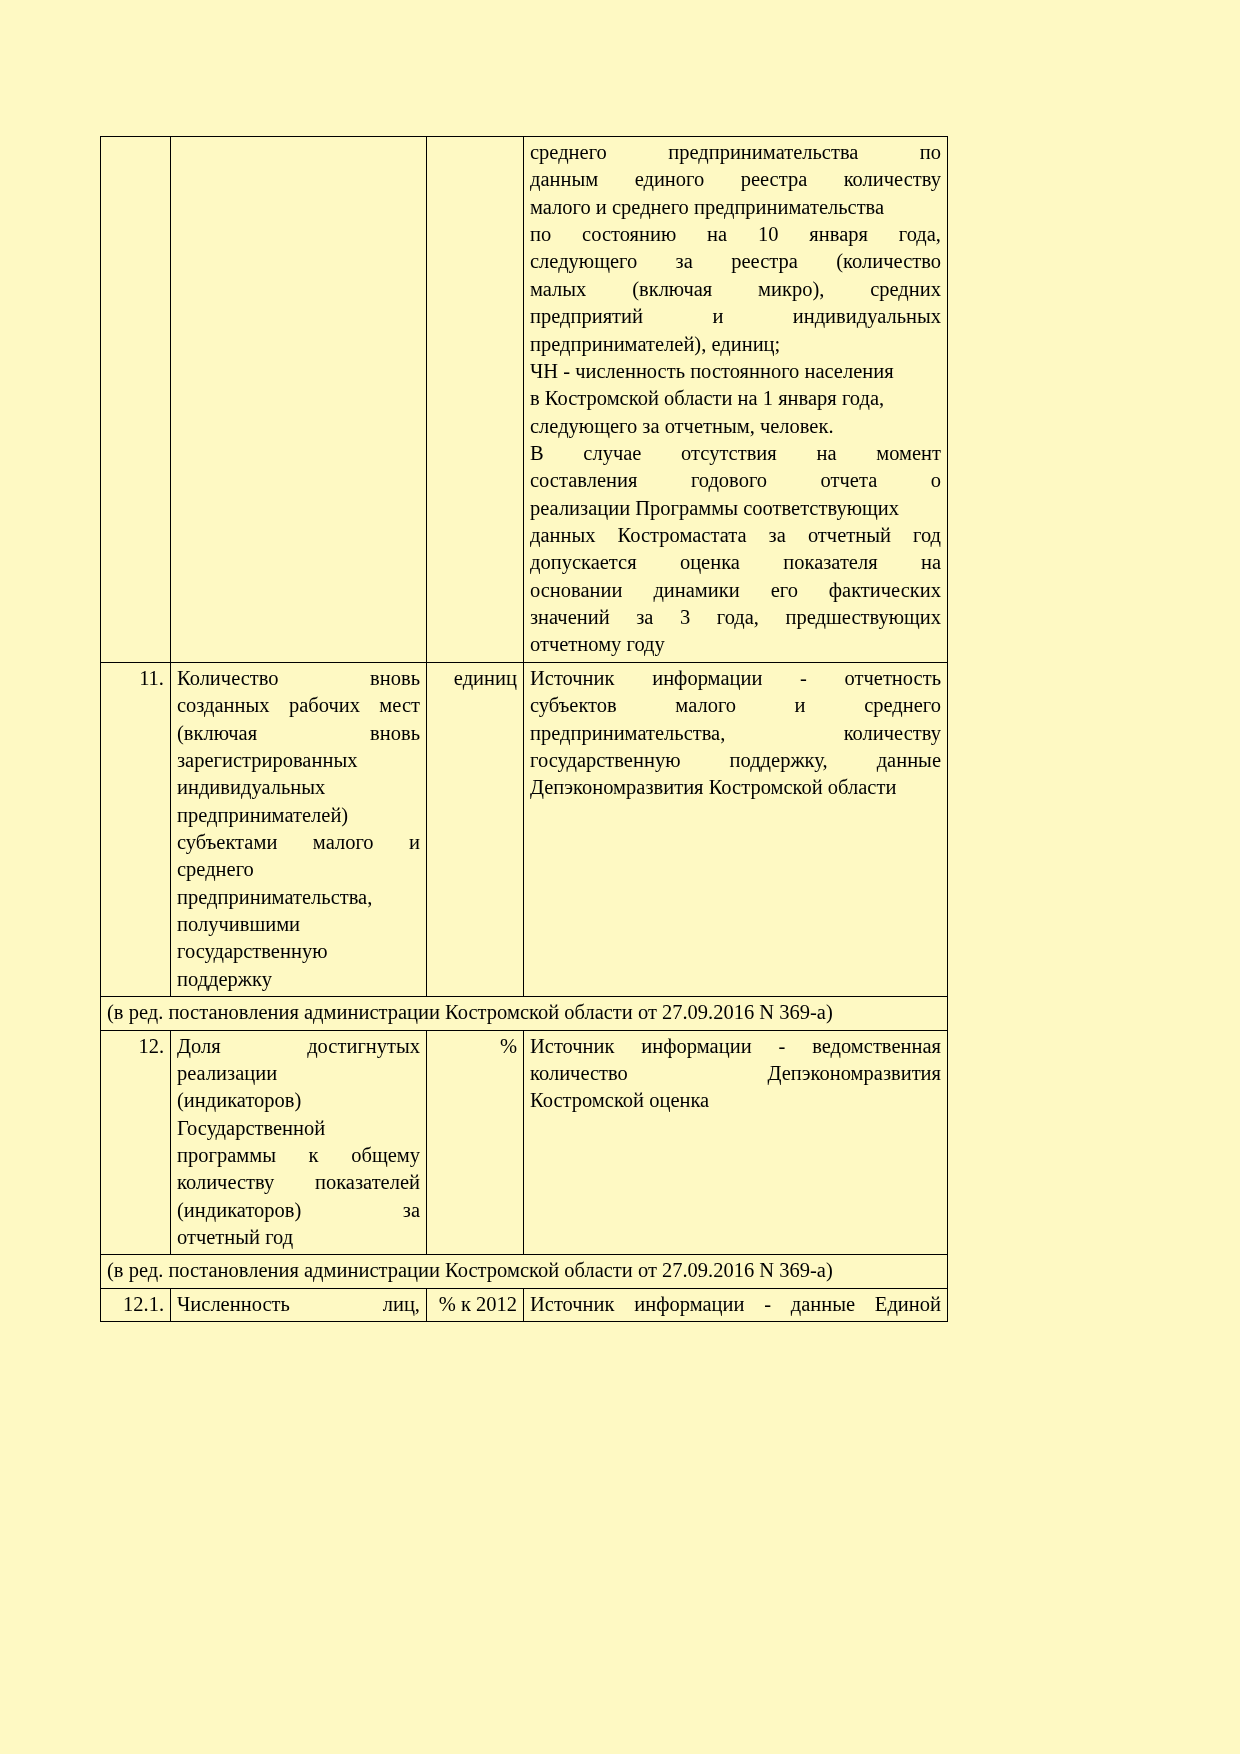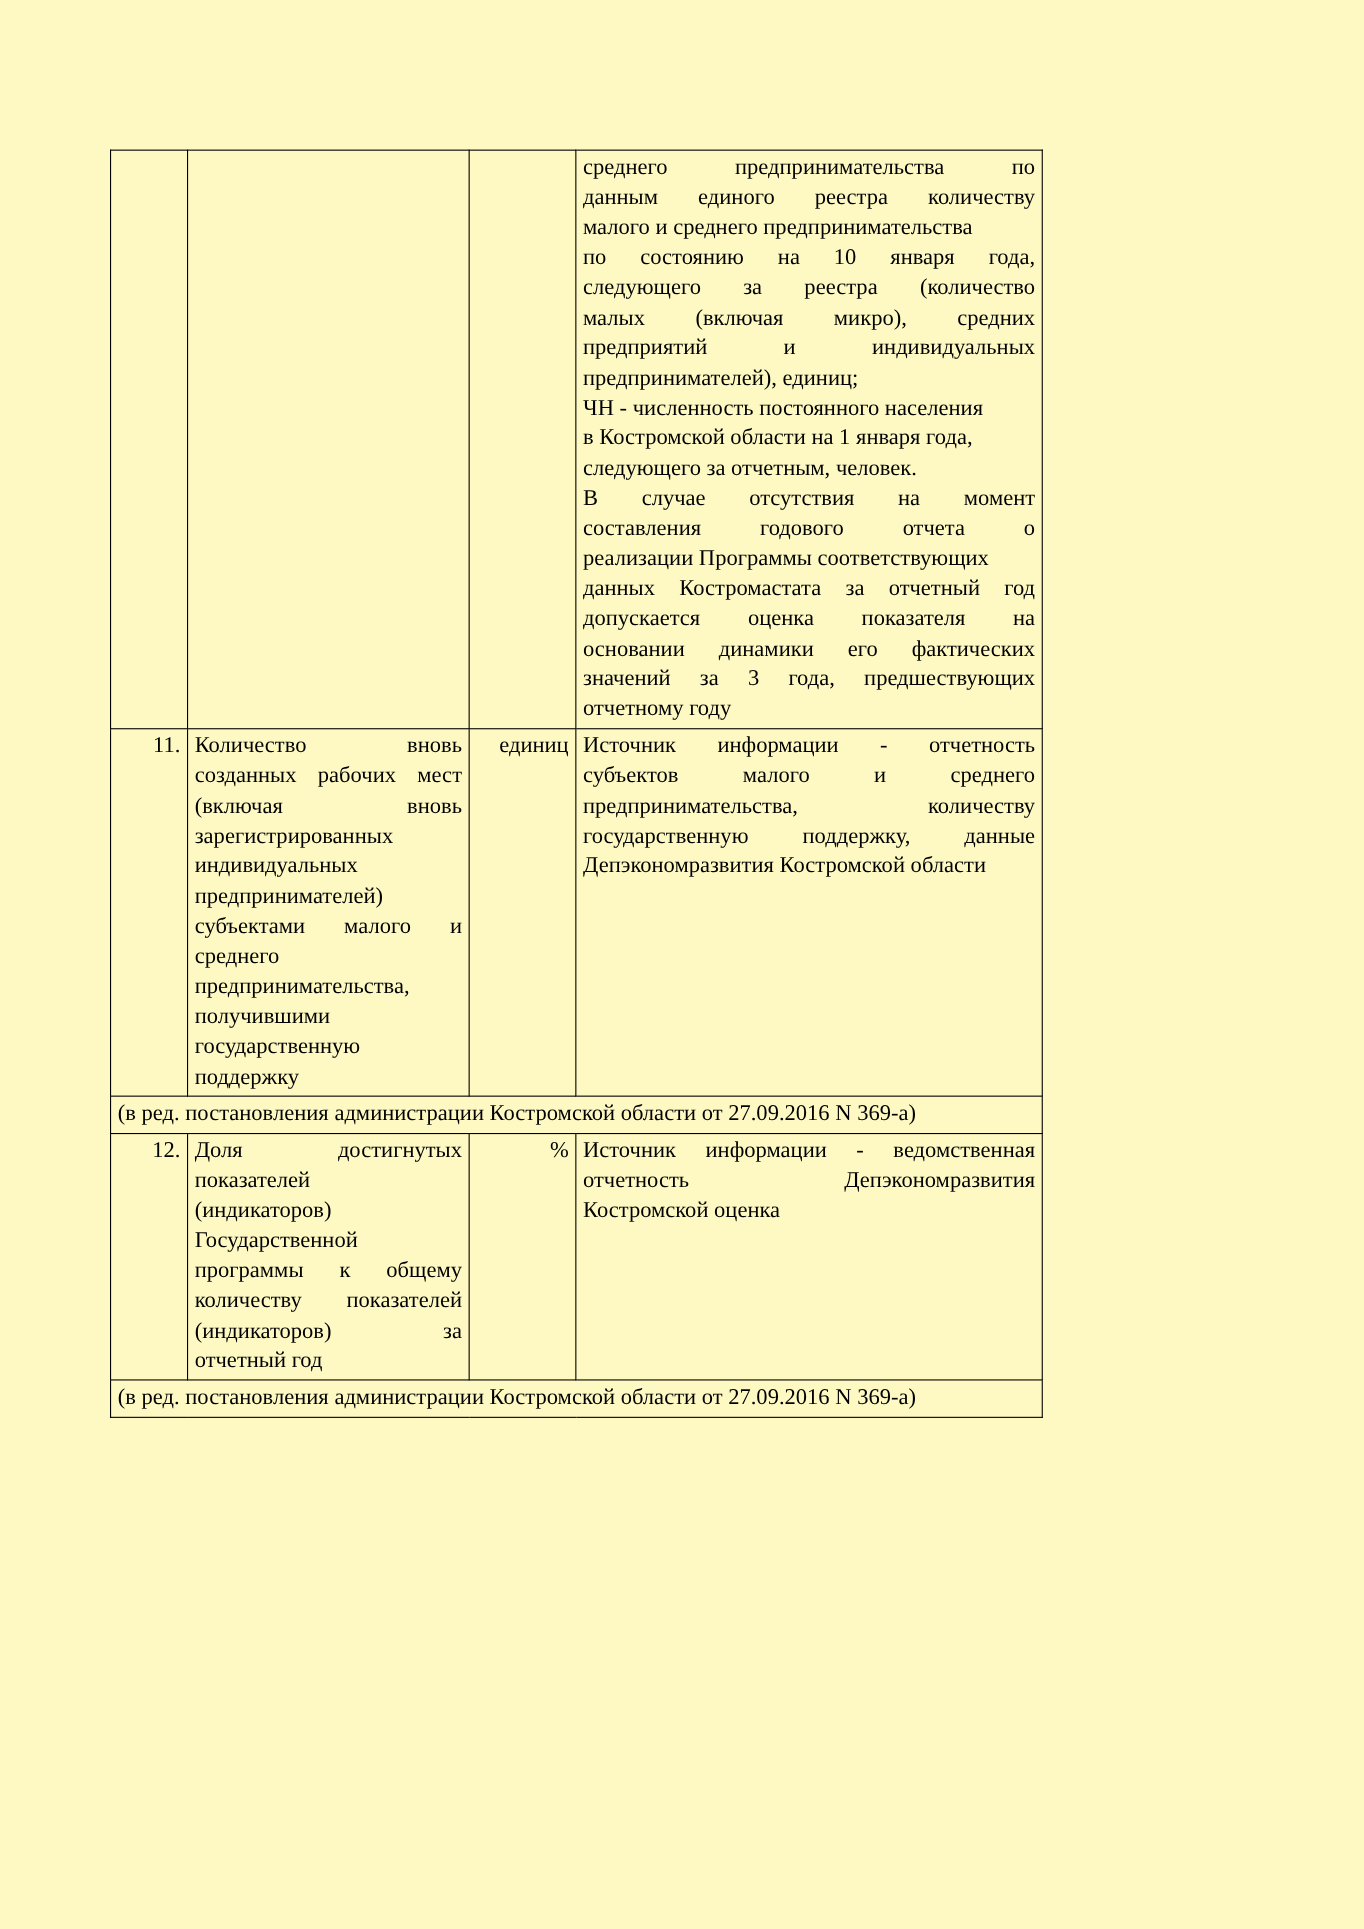--- a/index.html
+++ b/index.html
@@ -152,44 +152,58 @@
             <span class="jline last">(в ред. постановления администрации Костромской области от 27.09.2016 N 369-а)</span>
           </div>
         </td>
       </tr>
 
       <tr>
         <td class="num">12.</td>
         <td class="name">
           <div class="lines">
             <span class="jline">Доля достигнутых</span>
-            <span class="jline last">показателей</span>
+            <span class="jline last">реализации</span>
             <span class="jline last">(индикаторов)</span>
             <span class="jline last">Государственной</span>
             <span class="jline">программы к общему</span>
             <span class="jline">количеству показателей</span>
             <span class="jline">(индикаторов) за</span>
             <span class="jline last">отчетный год</span>
           </div>
         </td>
         <td class="unit">%</td>
         <td class="source">
           <div class="lines">
             <span class="jline">Источник информации - ведомственная</span>
-            <span class="jline">отчетность Депэкономразвития</span>
+            <span class="jline">количество Депэкономразвития</span>
             <span class="jline last">Костромской оценка</span>
           </div>
         </td>
       </tr>
 
       <tr>
         <td class="note" colspan="4">
           <div class="lines">
             <span class="jline last">(в ред. постановления администрации Костромской области от 27.09.2016 N 369-а)</span>
           </div>
         </td>
       </tr>
 
+      <tr>
+        <td class="num">12.1.</td>
+        <td class="name">
+          <div class="lines">
+            <span class="jline">Численность лиц,</span>
+          </div>
+        </td>
+        <td class="unit">% к 2012</td>
+        <td class="source">
+          <div class="lines">
+            <span class="jline">Источник информации - данные Единой</span>
+          </div>
+        </td>
+      </tr>
 
     </tbody>
   </table>
 
 </div>
 
 </body></html>

